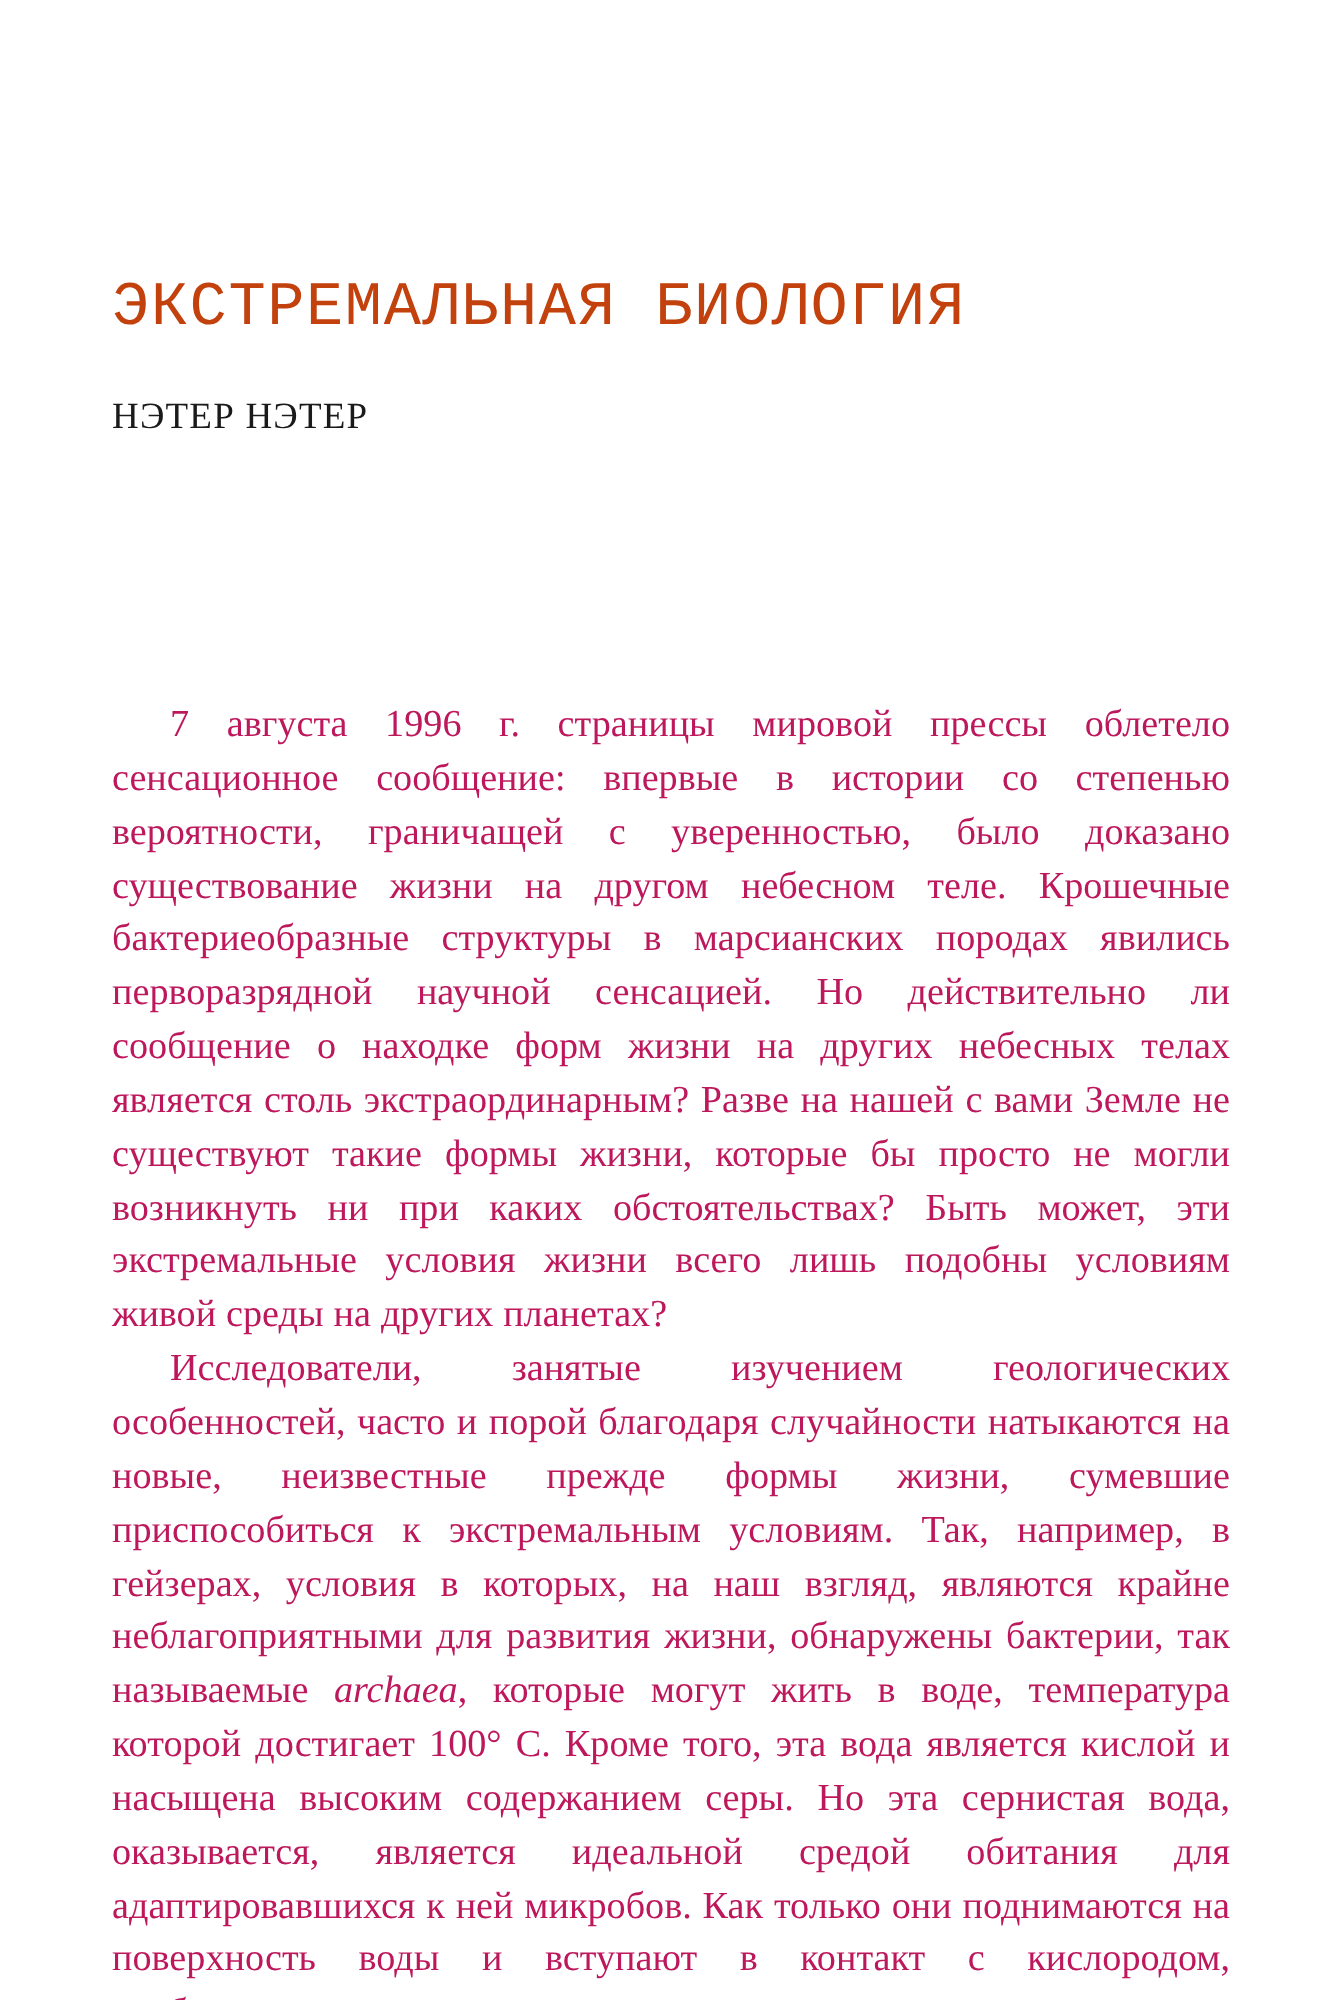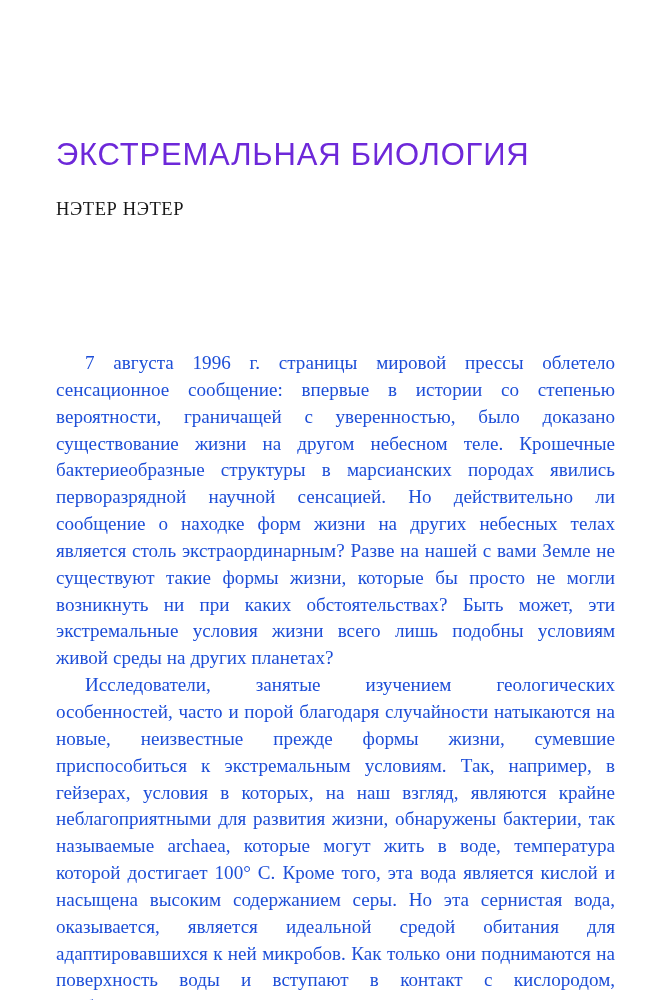--- a/index.html
+++ b/index.html
@@ -26,28 +26,28 @@
 
   
   .heading-block {
     position: absolute;
     left: 56px;
     top: 138px;
     width: 560px;
   }
 
   .doc-title {
-    font-family: Liberation Sans, sans-serif;
+    font-family: Liberation Mono, monospace;
     font-size: 31px;
     line-height: 34px;
     font-weight: 400;
     letter-spacing: 0.8px;
     white-space: nowrap;
     margin: 0;
-    color: #6d28d9;
+    color: #c2410c;
   }
 
   .doc-author {
     font-family: "Liberation Serif", "DejaVu Serif", serif;
     font-size: 18.5px;
     line-height: 22px;
     font-weight: 400;
     letter-spacing: 0.6px;
     margin: 0;
     padding-top: 26px;
@@ -64,30 +64,31 @@
   }
 
   .para {
     margin: 0;
     font-family: "Liberation Serif", "DejaVu Serif", serif;
     font-size: 19.1px;
     line-height: 26.85px;
     text-align: justify;
     text-justify: inter-word;
     text-indent: 29px;
-    color: #1d4ed8;
+    color: #be185d;
     word-spacing: 0.2px;
     hyphens: manual;
   }
 
   .para + .para {
     margin-top: 0px;
   }
 
   .sci-name {
+    font-style: italic;
   }
 </style>
 </head>
 <body>
 
 <div id="page">
 
   <div class="heading-block">
     <h1 class="doc-title">ЭКСТРЕМАЛЬНАЯ БИОЛОГИЯ</h1>
     <div class="doc-author">НЭТЕР НЭТЕР</div>

